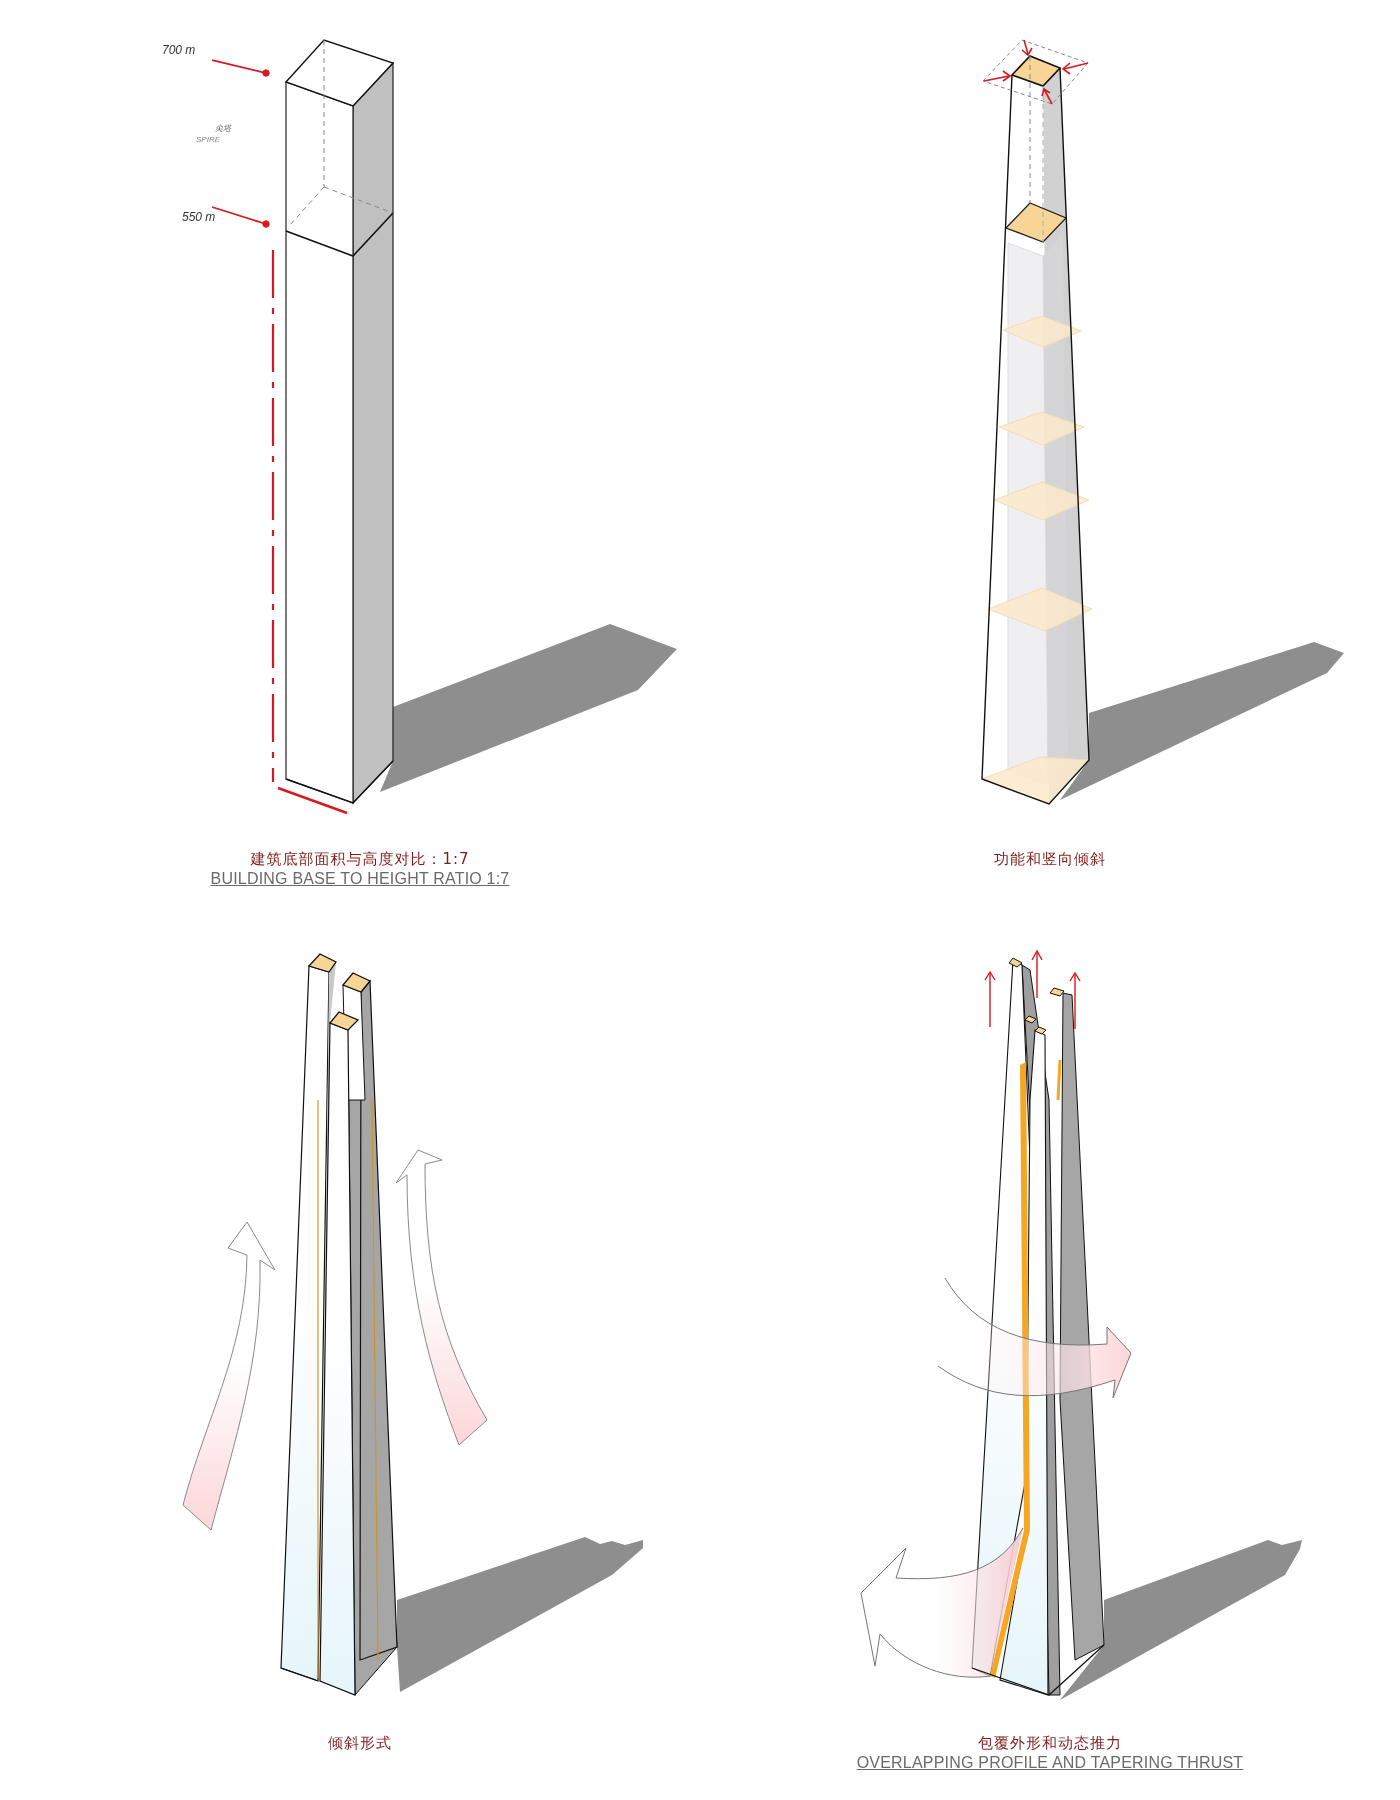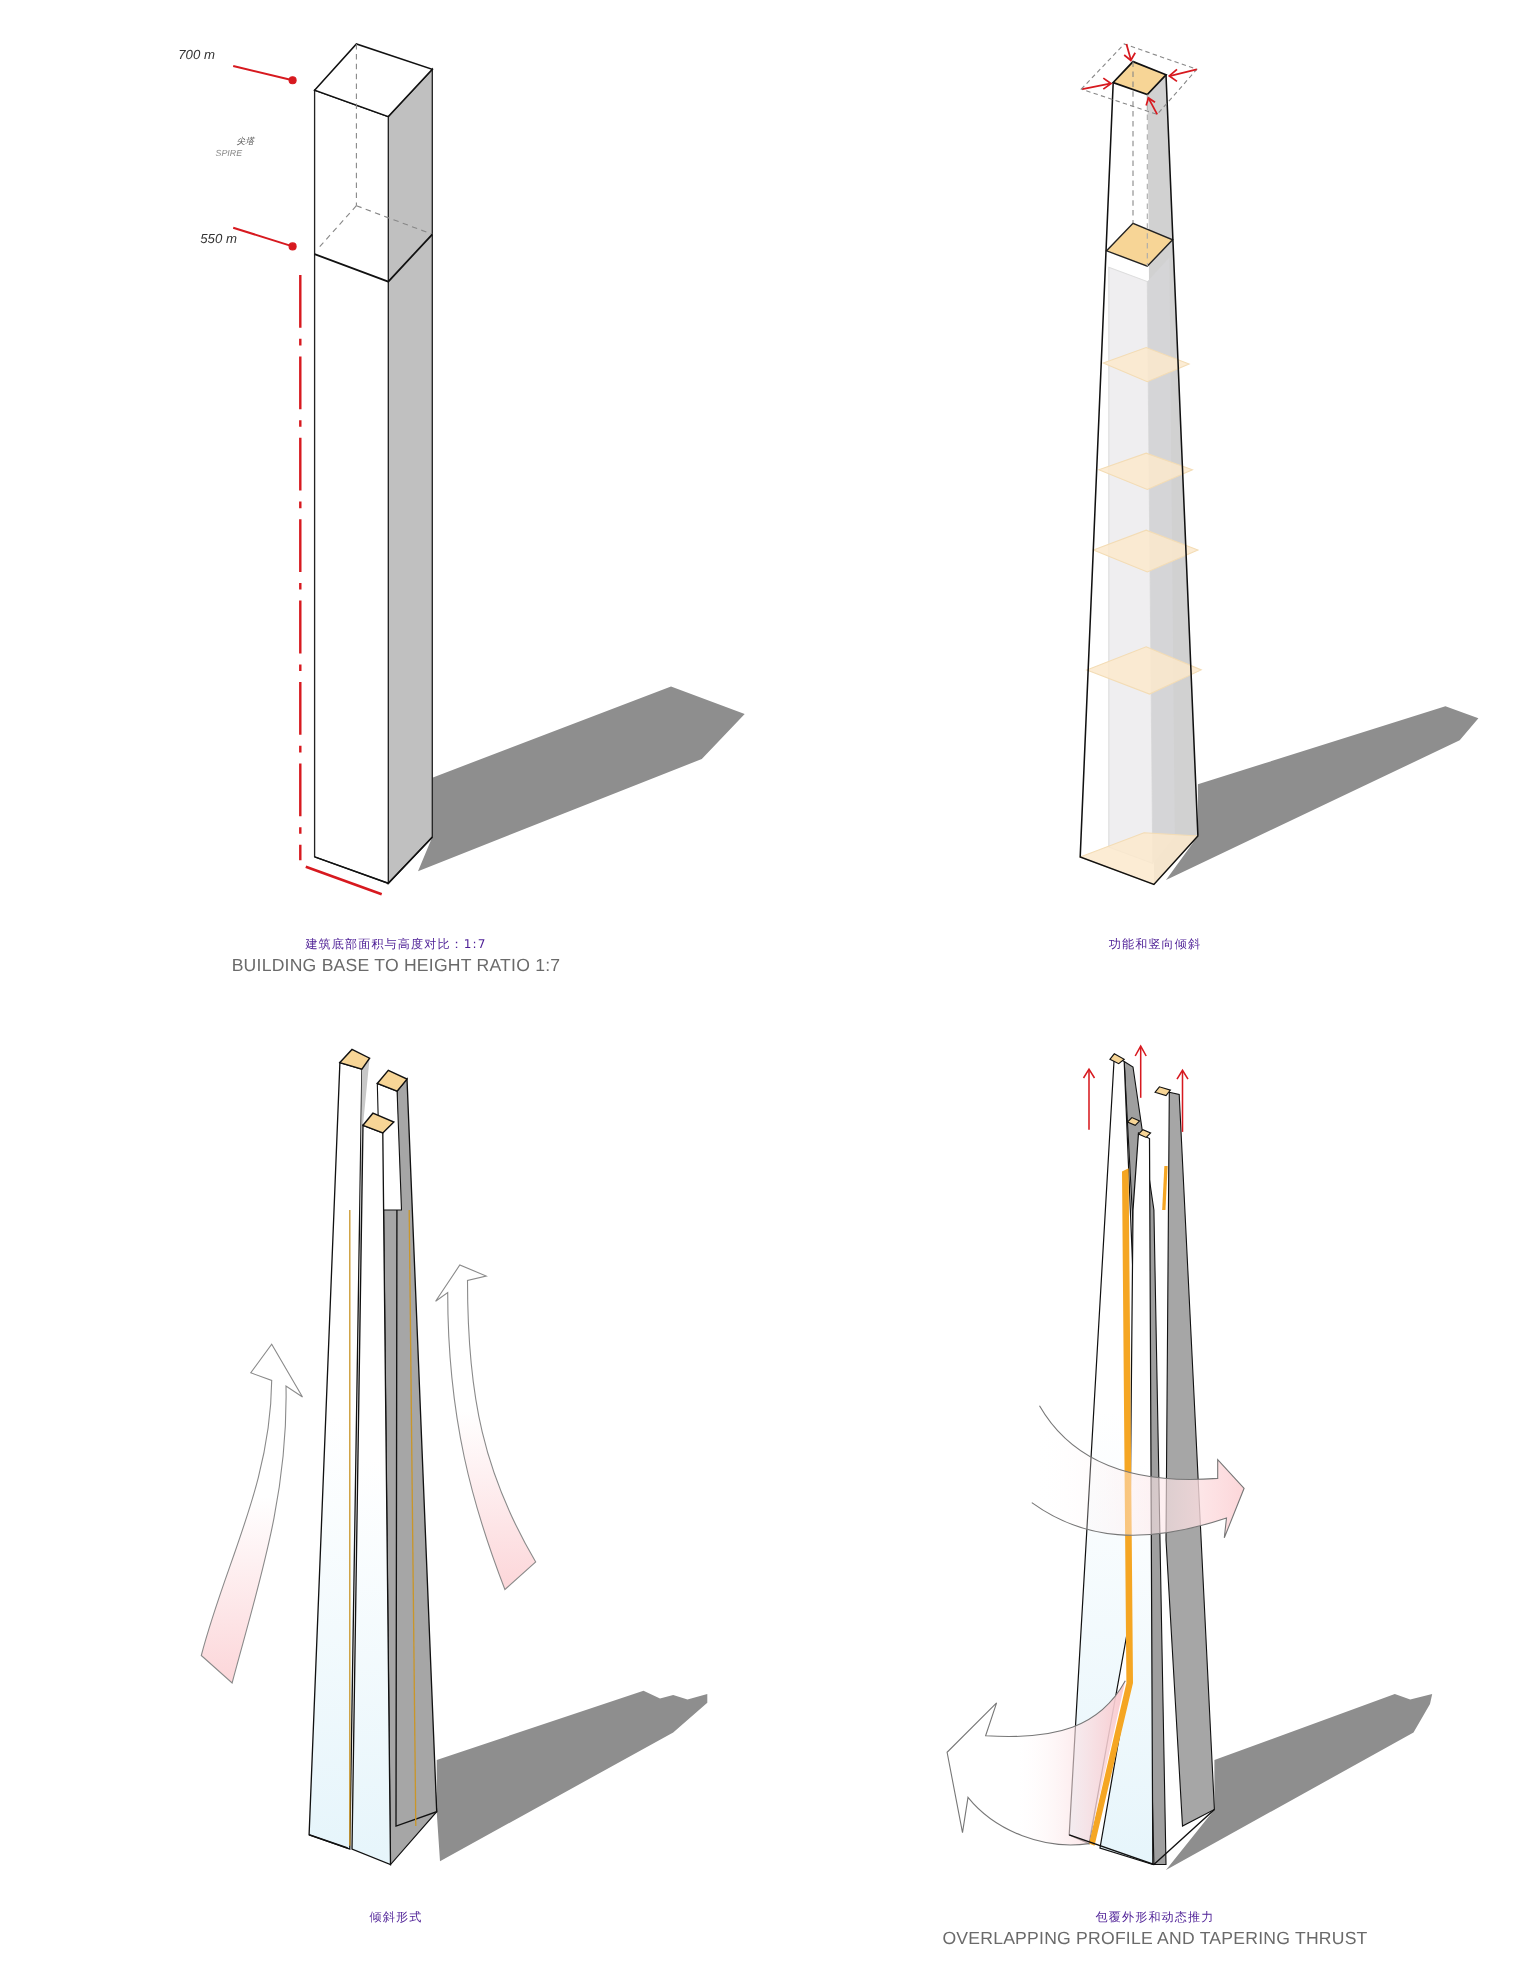--- a/index.html
+++ b/index.html
@@ -1,21 +1,21 @@
 <!DOCTYPE html>
 <html><head>
 <meta charset="utf-8">
 <style>
   html, body { margin: 0; padding: 0; background: #ffffff; }
   body { width: 1400px; height: 1800px; position: relative; overflow: hidden;
          font-family: "Liberation Sans", "DejaVu Sans", sans-serif; }
   svg.canvas { position: absolute; left: 0; top: 0; width: 1400px; height: 1800px; }
   .caption { position: absolute; text-align: center; width: 560px; }
-  .caption .zh { font-family: "DejaVu Sans", sans-serif; font-size: 11px; color: #4c1d95; letter-spacing: 1px; line-height: 20px; }
-  .caption .en { font-family: "Liberation Sans", sans-serif; font-size: 16px; color: #6a6a6a; line-height: 20px; letter-spacing: 0.2px; font-weight: 300; }
+  .caption .zh { font-family: "DejaVu Sans", sans-serif; font-size: 15px; color: #7f1d1d; letter-spacing: 1px; line-height: 20px; }
+  .caption .en { font-family: "Liberation Sans", sans-serif; font-size: 16px; color: #6a6a6a; line-height: 20px; letter-spacing: 0.2px; font-weight: 300; text-decoration: underline; }
   .label { position: absolute; font-family: "Liberation Sans", sans-serif; color: #333; font-style: italic; }
   .lbl-m { font-size: 12px; }
   .lbl-zh { font-family: "DejaVu Sans", sans-serif; font-size: 8px; color: #555; margin-left: 17px; }
   .lbl-en { font-size: 8px; color: #888; }
 </style>
 </head>
 <body>
 
 <svg class="canvas" viewBox="0 0 1400 1800" xmlns="http://www.w3.org/2000/svg">
   <defs>

